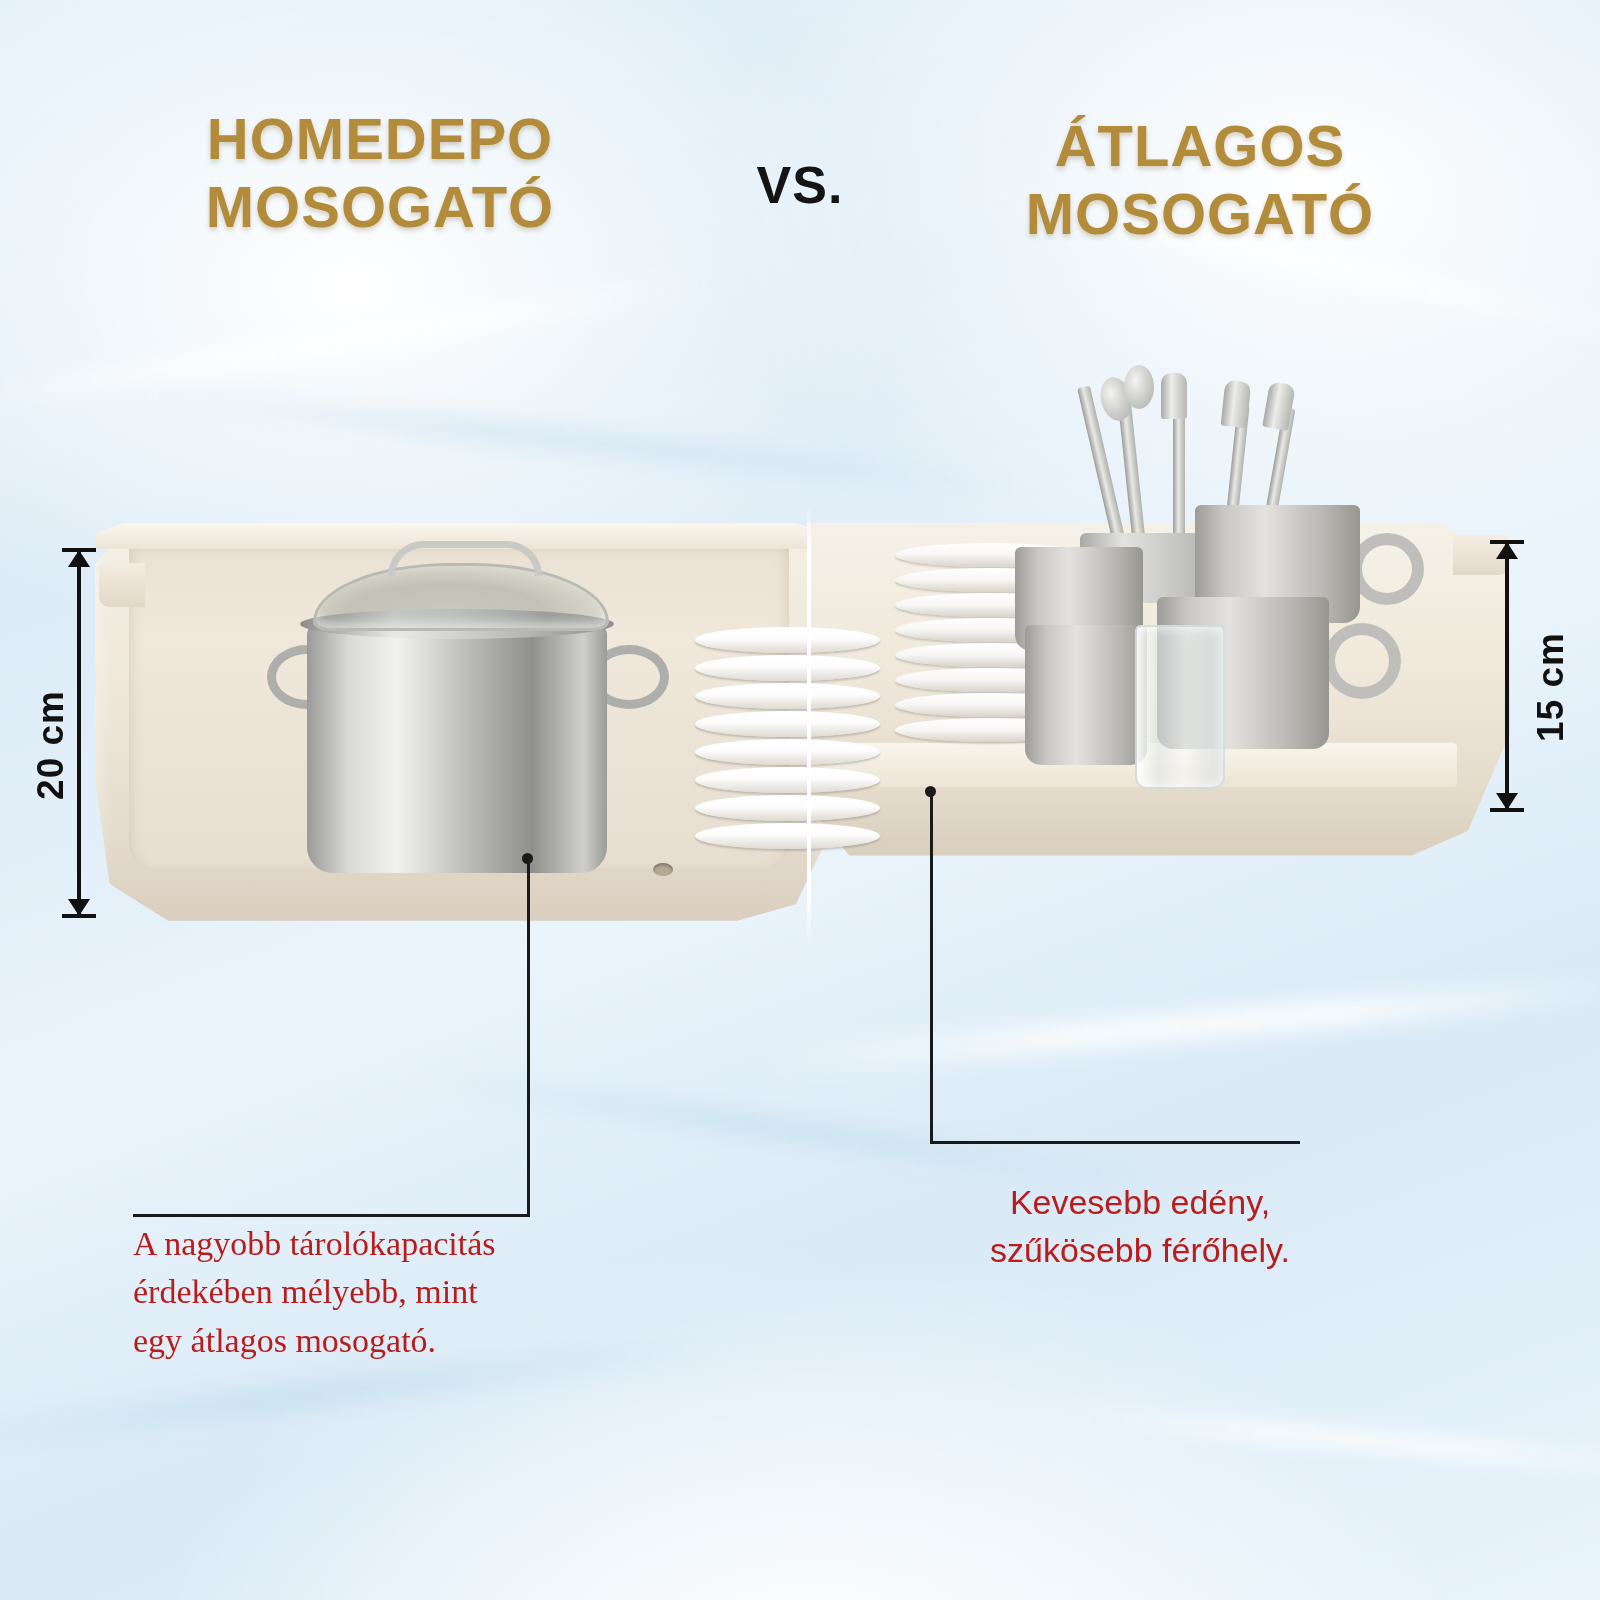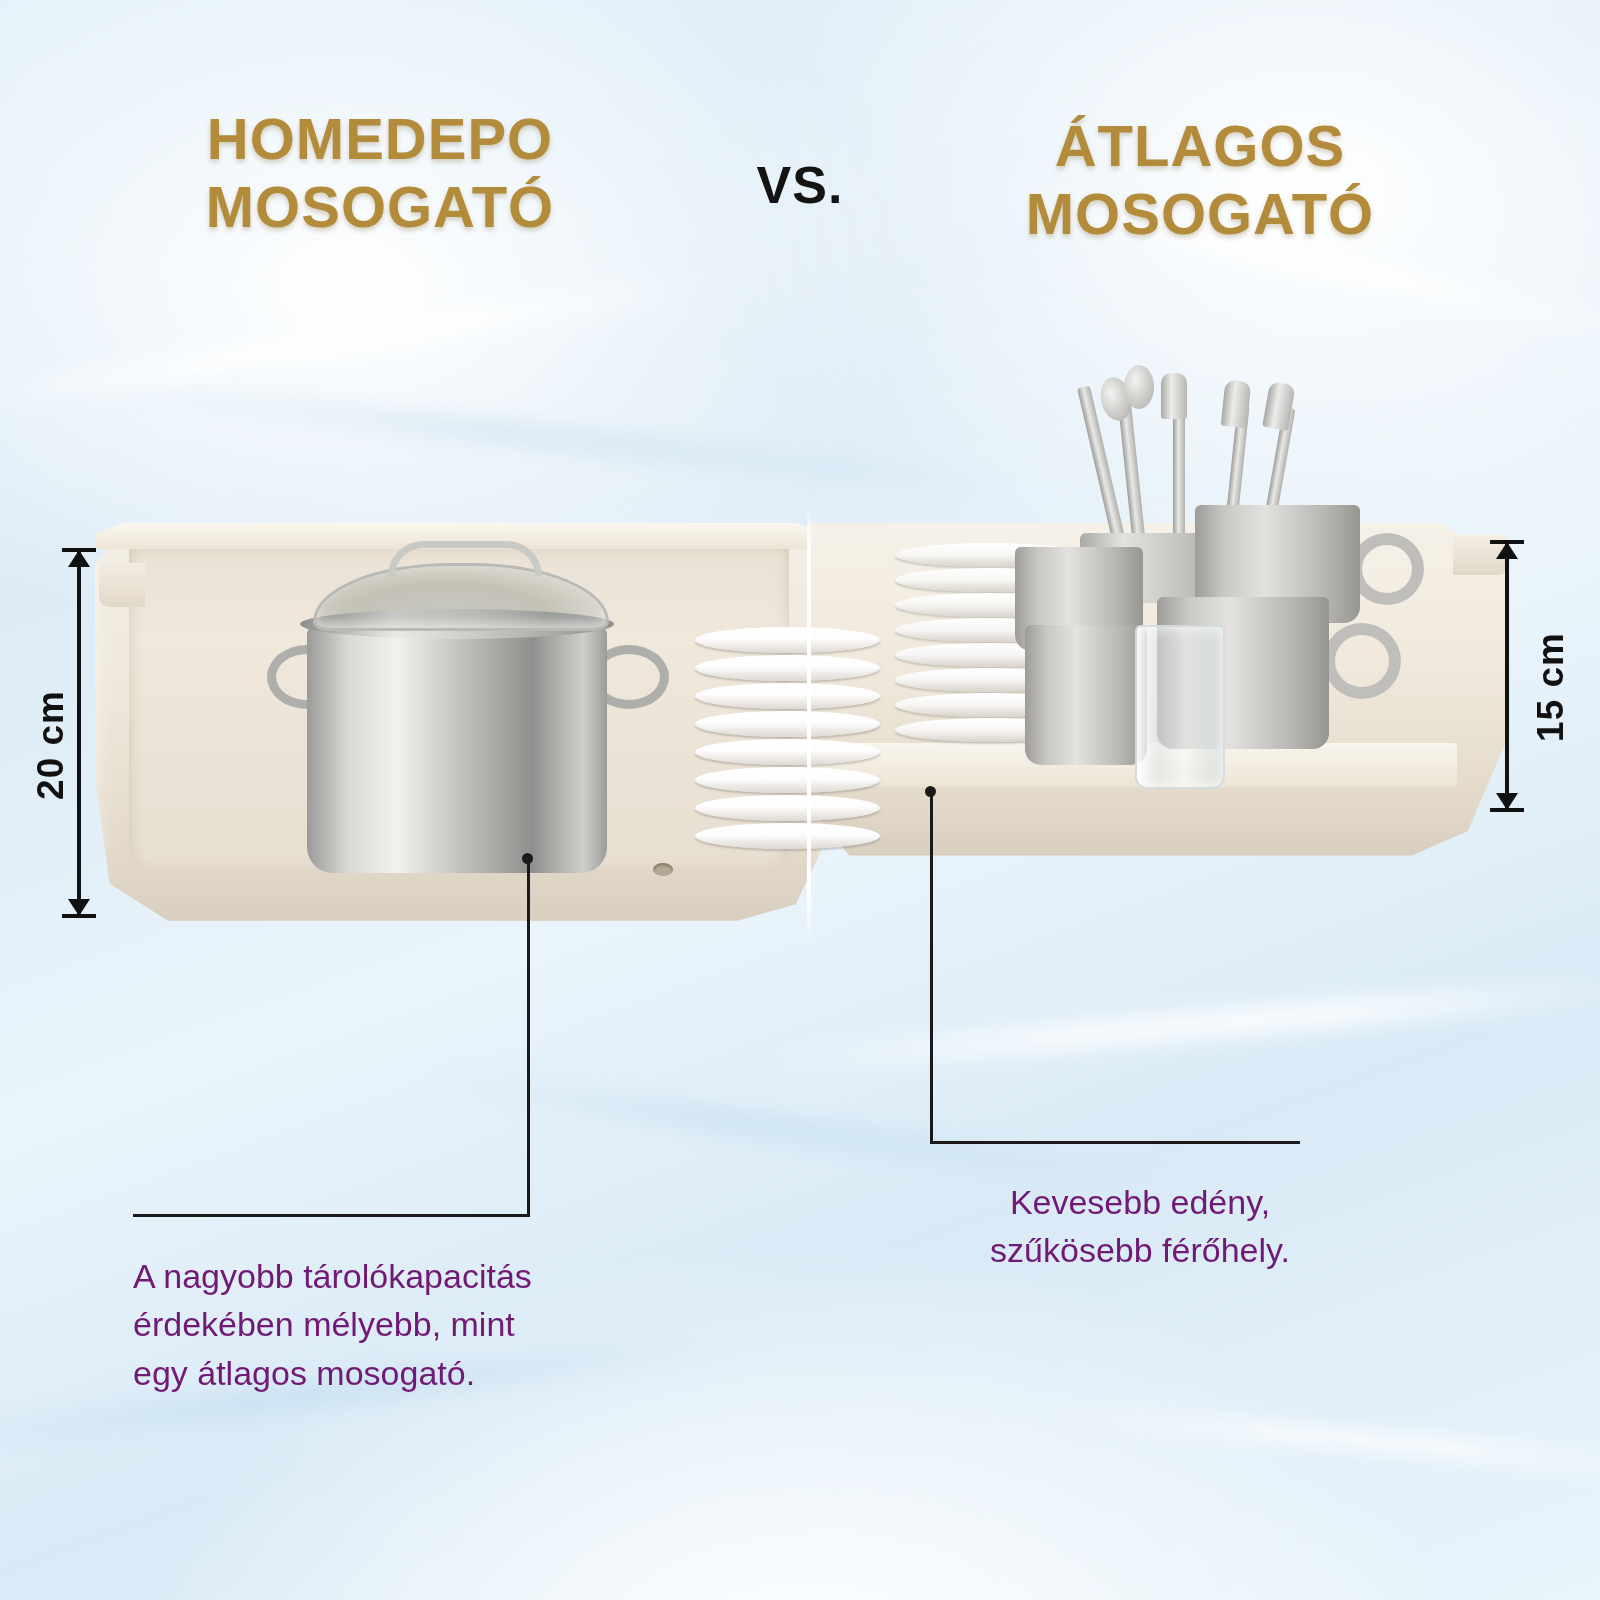--- a/index.html
+++ b/index.html
@@ -324,27 +324,27 @@
   }
   .callout-dot {
     position: absolute;
     width: 11px; height: 11px;
     border-radius: 50%;
     background: #1a1a1a;
     z-index: 56;
   }
   .callout-text {
     position: absolute;
-    color: #701a75;
+    color: #b91c1c;
     font-size: 34px;
     line-height: 1.42;
     white-space: pre-line;
     z-index: 57;
   }
-  #callout-left-text  { left: 133px; top: 1252px; width: 560px; }
+  #callout-left-text  { left: 133px; top: 1220px; width: 560px; font-family: Liberation Serif, serif; }
   #callout-right-text { left: 930px; top: 1178px; width: 420px; text-align: center; }
 </style>
 </head>
 <body>
 
 <div id="stage">
 
   <div class="bg-base"></div>
   <div class="vein" style="left:-60px; top:330px; width:780px; height:26px; transform:rotate(-9deg);"></div>
   <div class="vein b" style="left:120px; top:430px; width:900px; height:20px; transform:rotate(6deg);"></div>

